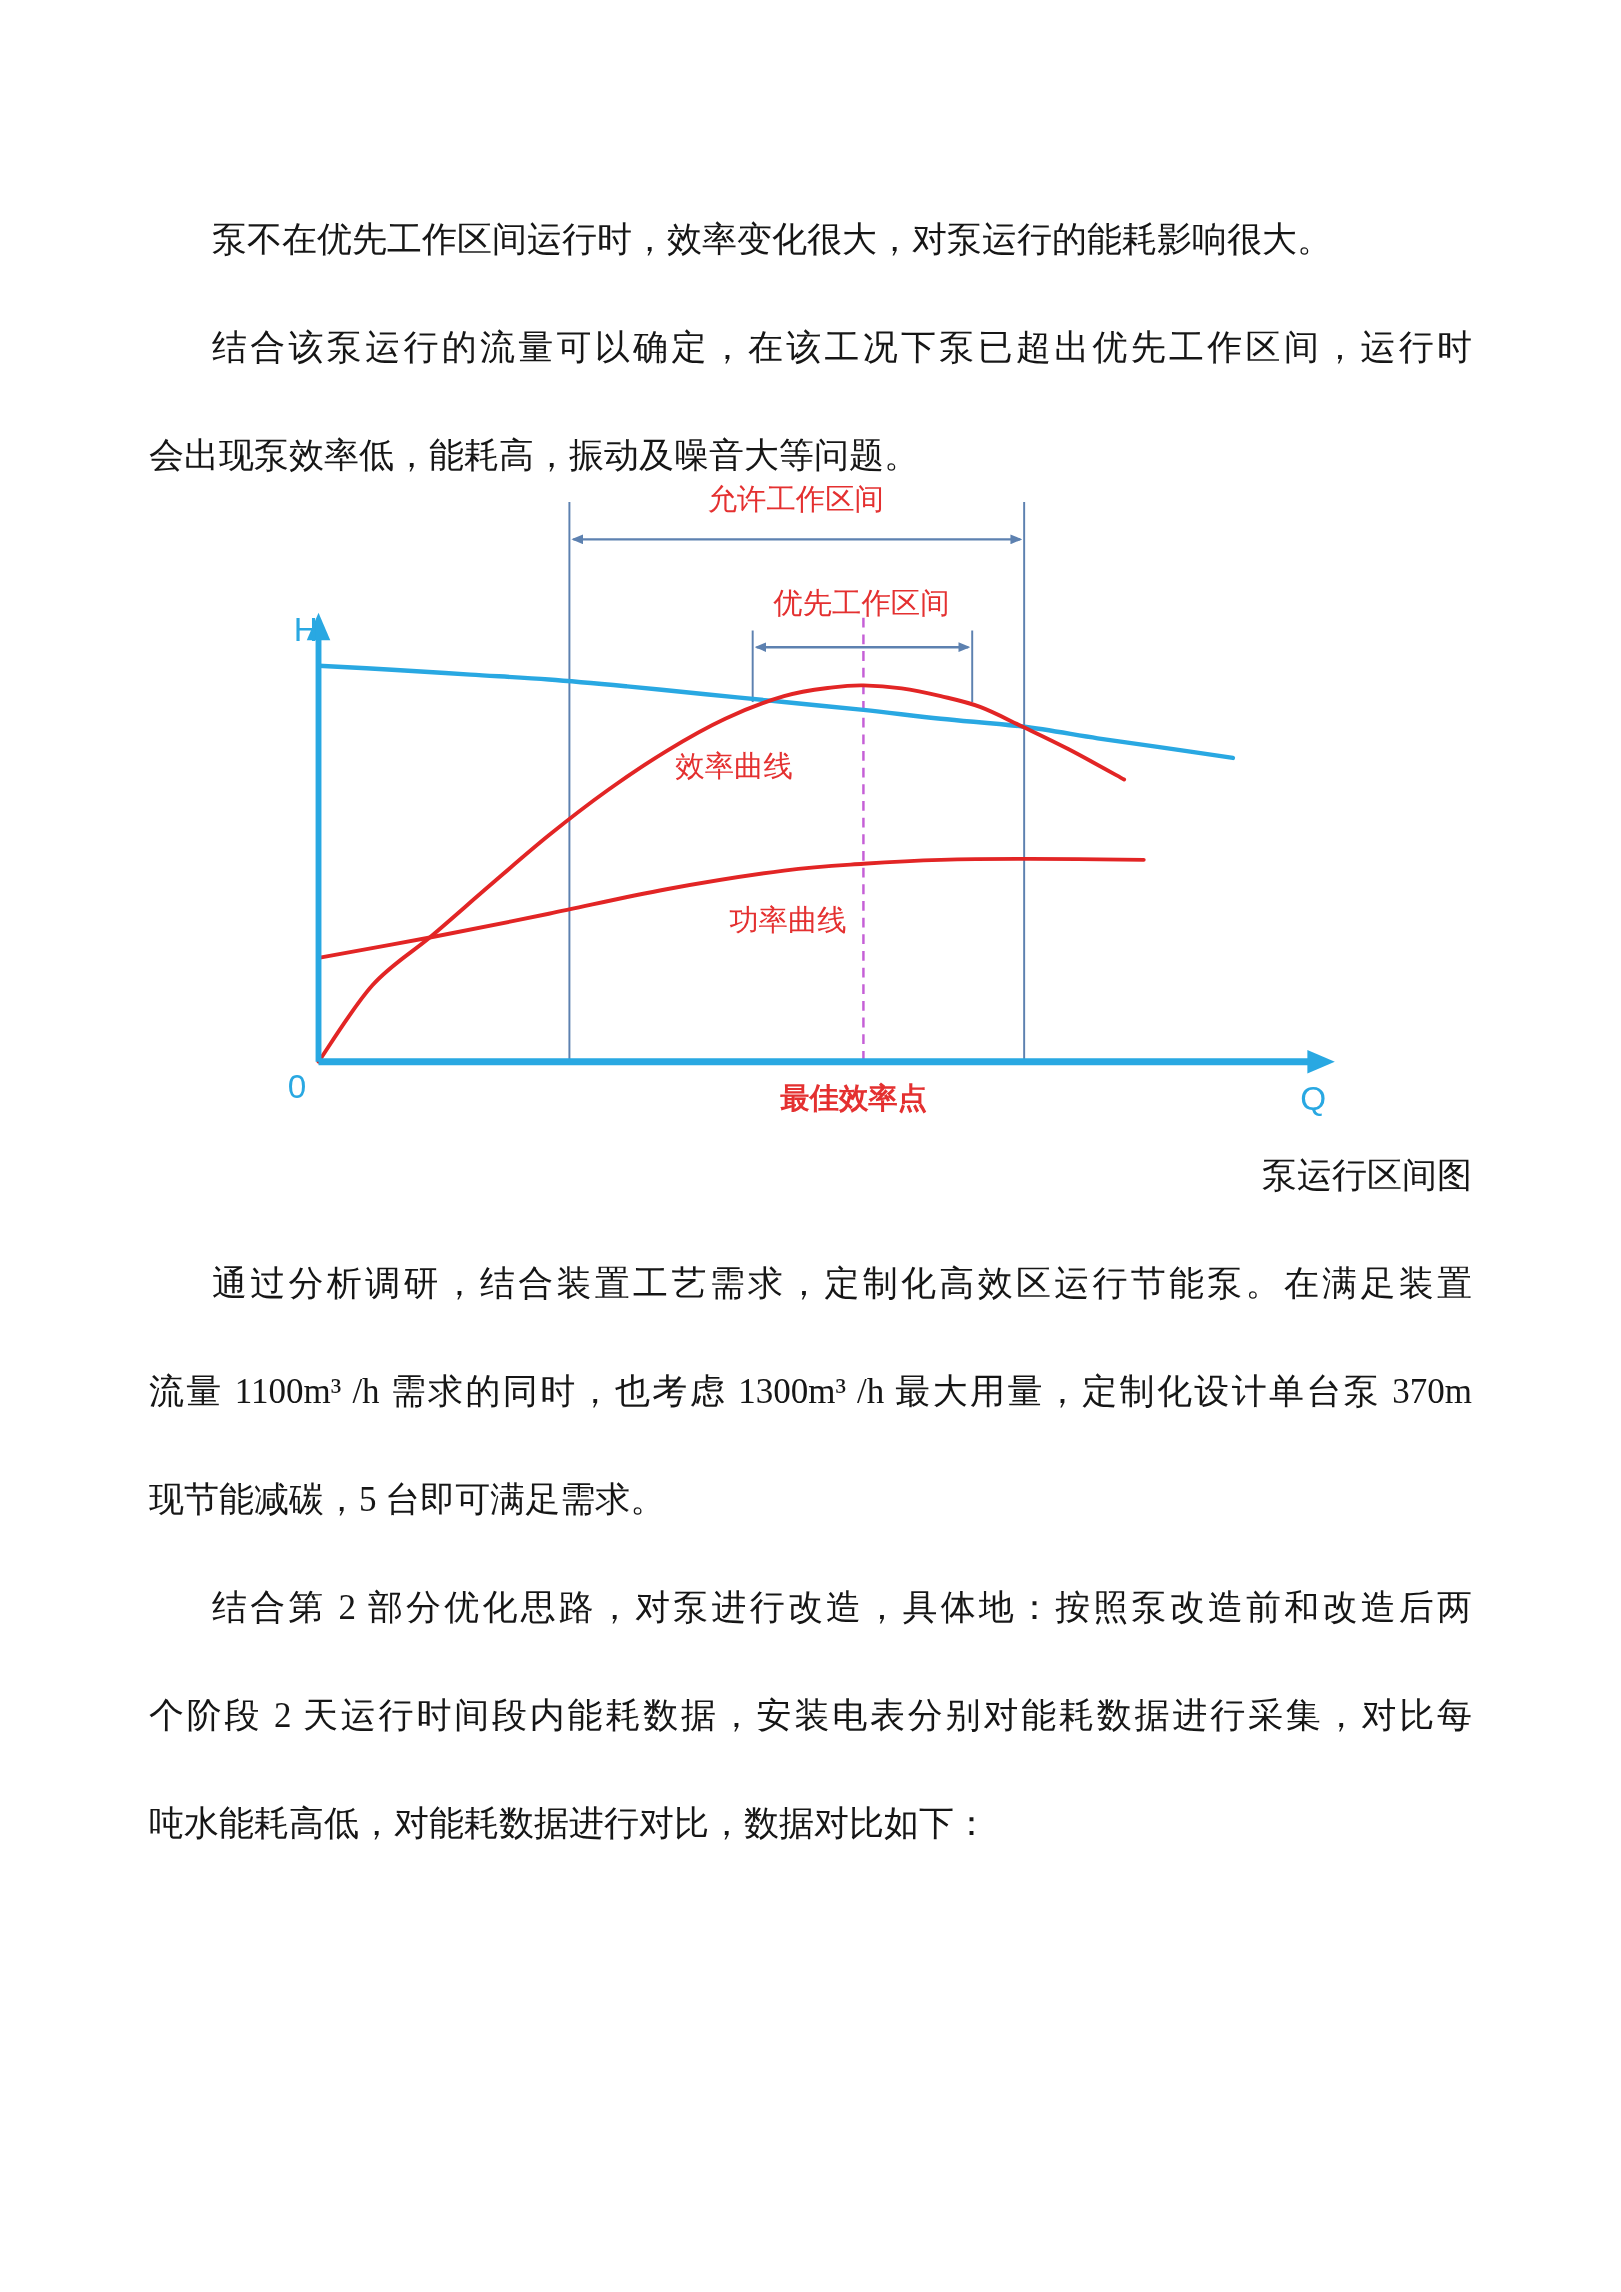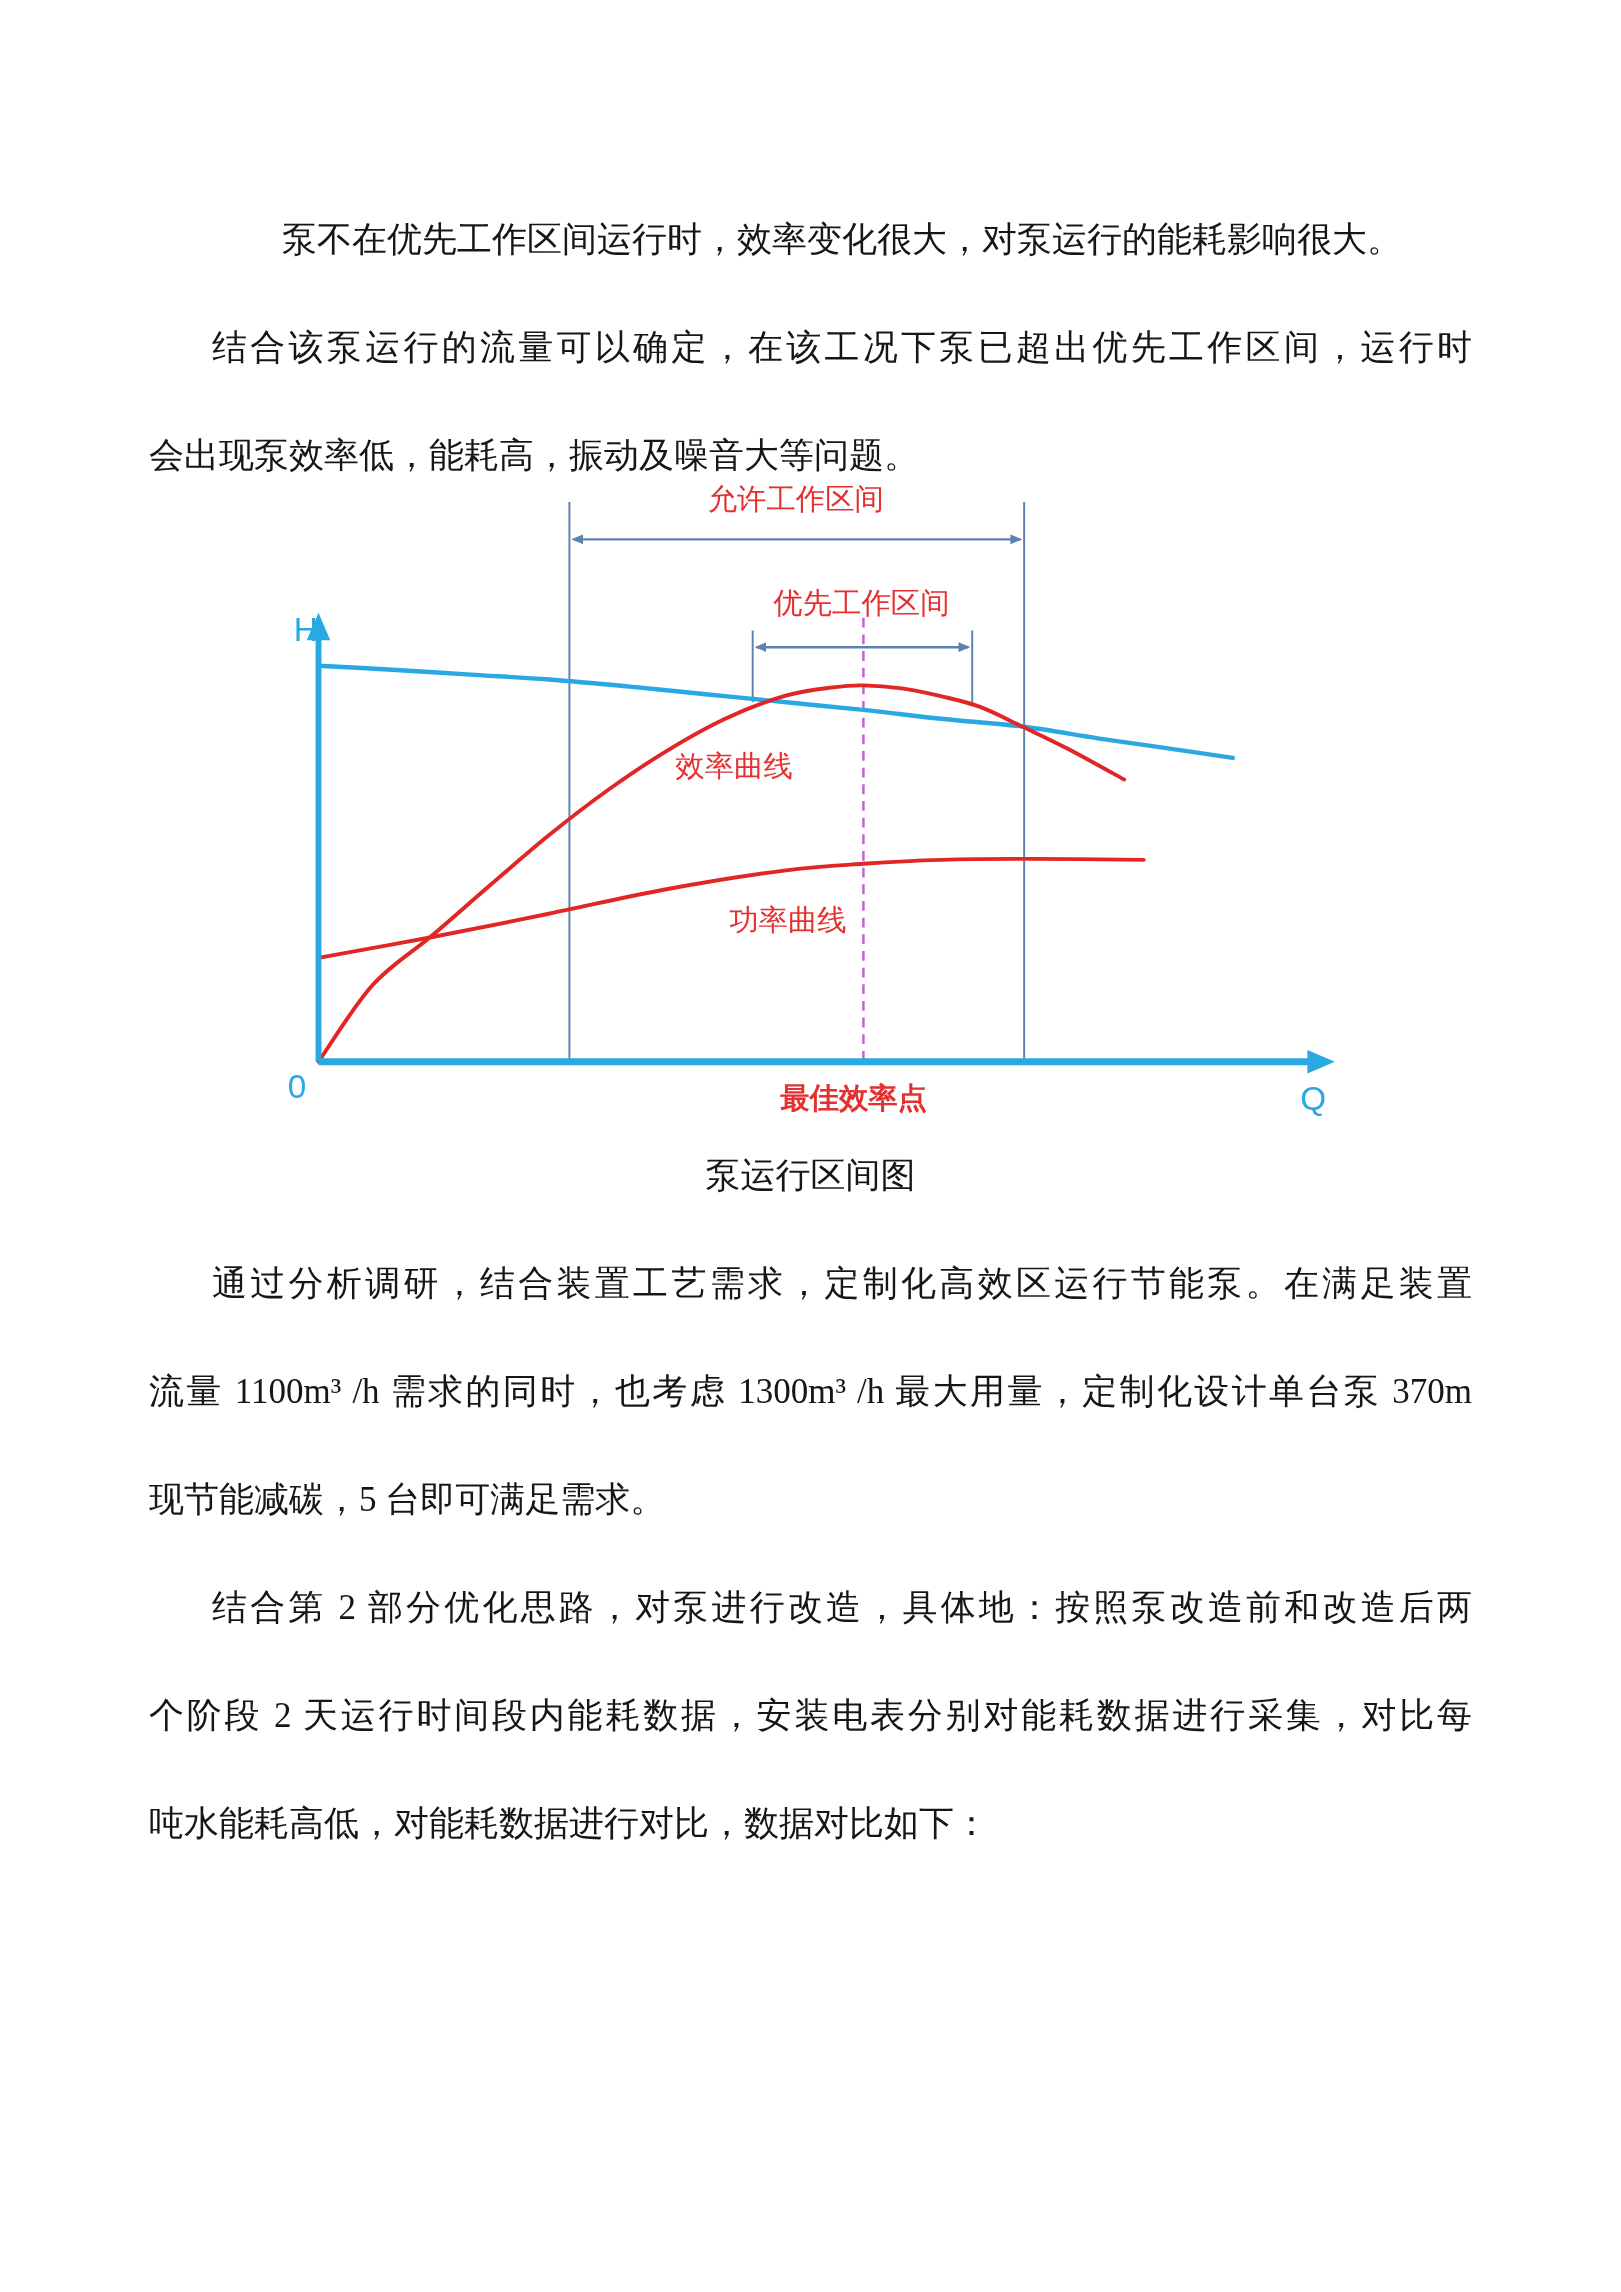--- a/index.html
+++ b/index.html
@@ -14,29 +14,29 @@
   #figure-svg{
     position:absolute;left:0;top:0;width:1621px;height:2293px;
   }
   .doc{
     position:absolute;left:149px;top:186px;width:1323px;
     font-size:35px;color:#161616;
   }
   .ln{
     line-height:108px;white-space:nowrap;
   }
-  .indent{text-indent:63px;text-align:center;}
+  .indent{text-indent:63px;}
   .fill{
     text-align:justify;
     text-align-last:justify;
     white-space:normal;
   }
   .spacer{height:612px;}
   .caption{
-    line-height:108px;text-align:center;
+    line-height:108px;text-align:right;
   }
   .heading{line-height:108px;}
   svg text{font-family:"Liberation Sans","DejaVu Sans",sans-serif;}
 </style>
 </head>
 <body>
 
 <div class="page">
   <svg id="figure-svg" viewBox="0 0 1654 2339">
       <defs>

